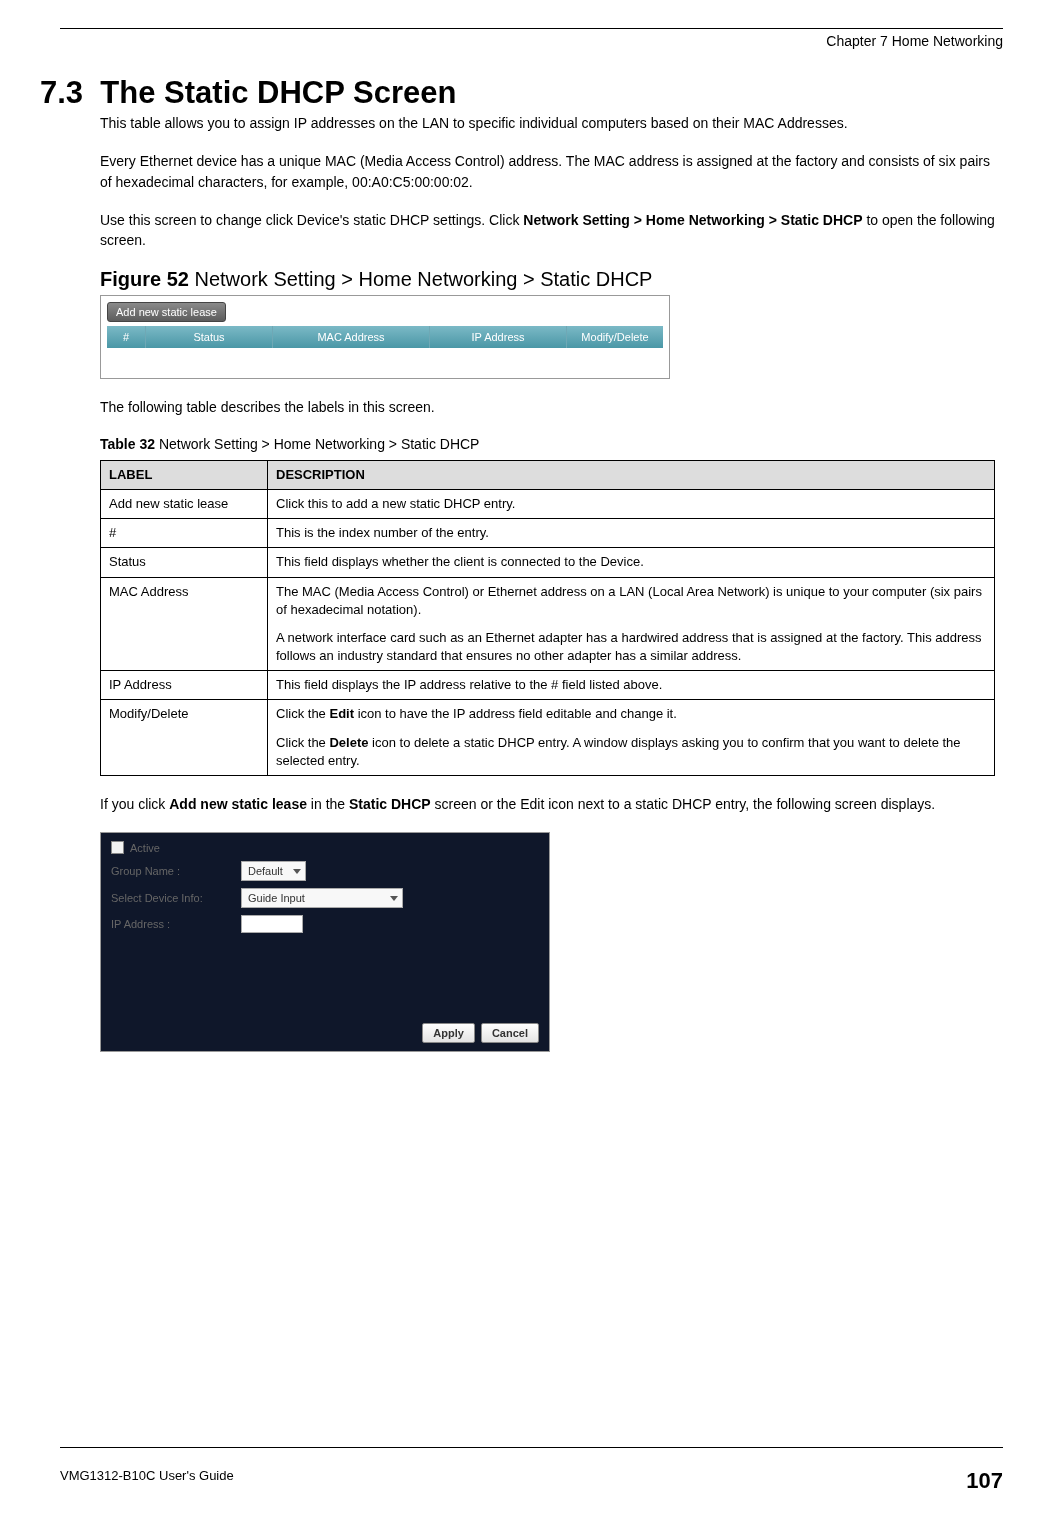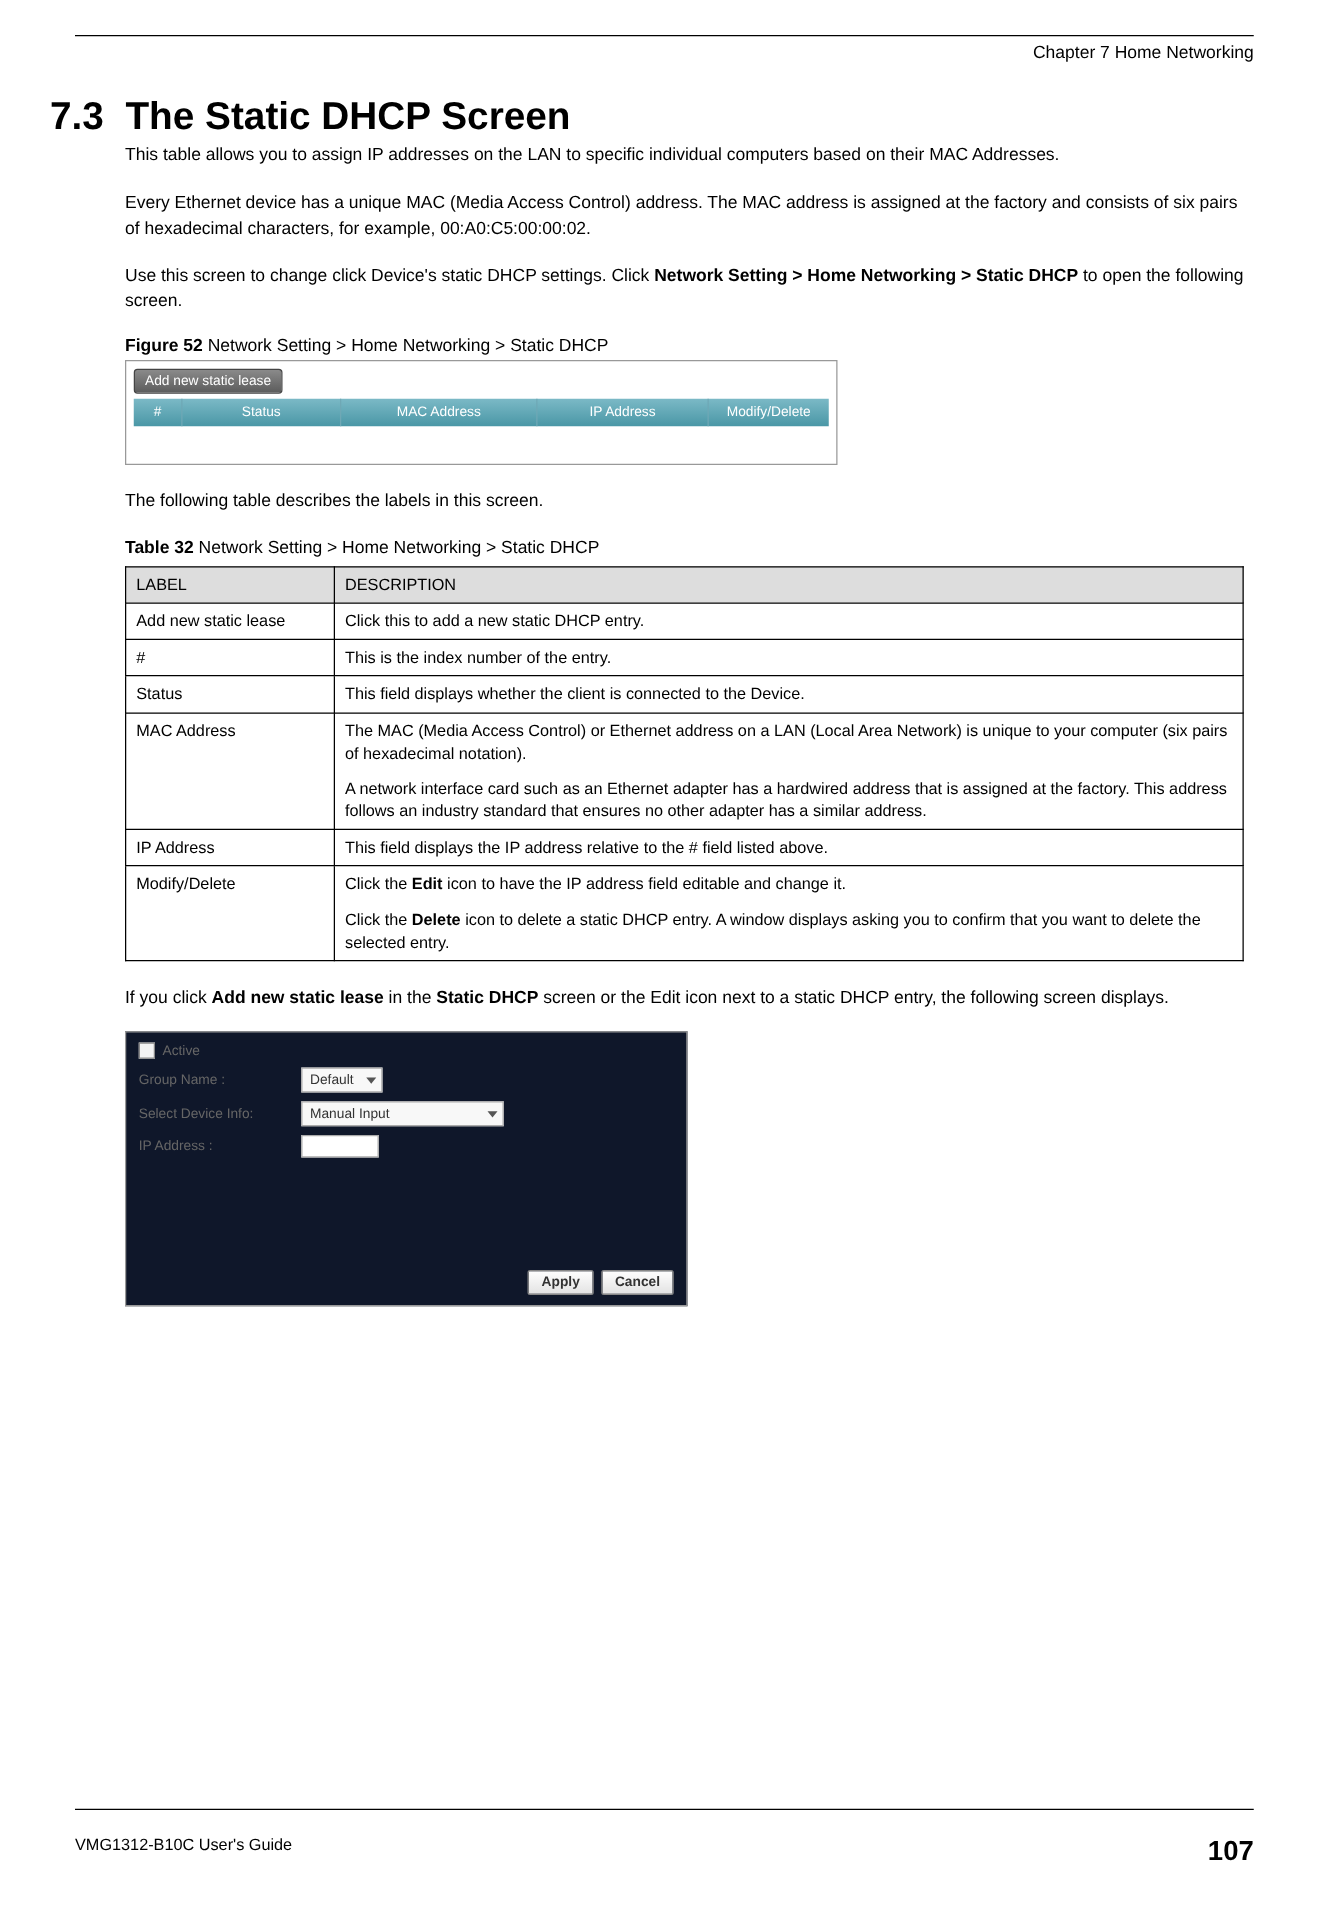--- a/index.html
+++ b/index.html
@@ -31,21 +31,21 @@
     font-size: 31px;
     font-weight: bold;
     margin: 18px 0 2px -30px;
   }
   p.body {
     margin: 0 0 18px 30px;
     line-height: 1.45;
   }
   .fig-label {
     margin: 2px 0 4px 30px;
-    font-size: 14px;
+    font-size: 20px;
   }
   .fig-label b { font-weight: bold; }
   .fig52 {
     margin-left: 30px;
     width: 570px;
     border: 1px solid #999;
     background: #fff;
     padding: 6px 6px 30px 6px;
     box-sizing: border-box;
   }
@@ -81,21 +81,21 @@
   }
   table.desc th, table.desc td {
     border: 1px solid #000;
     padding: 5px 8px;
     text-align: left;
     vertical-align: top;
     line-height: 1.4;
   }
   table.desc th {
     background: #ddd;
-    font-weight: normal;
+    font-weight: bold;
   }
   table.desc td.lbl { width: 150px; }
   .cell-p { margin: 0 0 10px 0; }
   .cell-p:last-child { margin-bottom: 0; }
   .fig53 {
     margin-left: 30px;
     width: 450px;
     border: 1px solid #999;
     background: #0f172a;
     padding: 8px 10px 8px 10px;
@@ -268,21 +268,21 @@
     <div class="form-row">
       <span class="lab">Group Name :</span>
       <span class="sel">
         <span>Default</span>
         <span class="tri"></span>
       </span>
     </div>
     <div class="form-row">
       <span class="lab">Select Device Info:</span>
       <span class="sel" style="width:150px;justify-content:space-between">
-        <span>Manual Input</span>
+        <span>Guide Input</span>
         <span class="tri"></span>
       </span>
     </div>
     <div class="form-row">
       <span class="lab">IP Address :</span>
       <span class="ip-in"></span>
     </div>
     <div class="form-buttons">
       <span class="form-btn">Apply</span>
       <span class="form-btn">Cancel</span>

